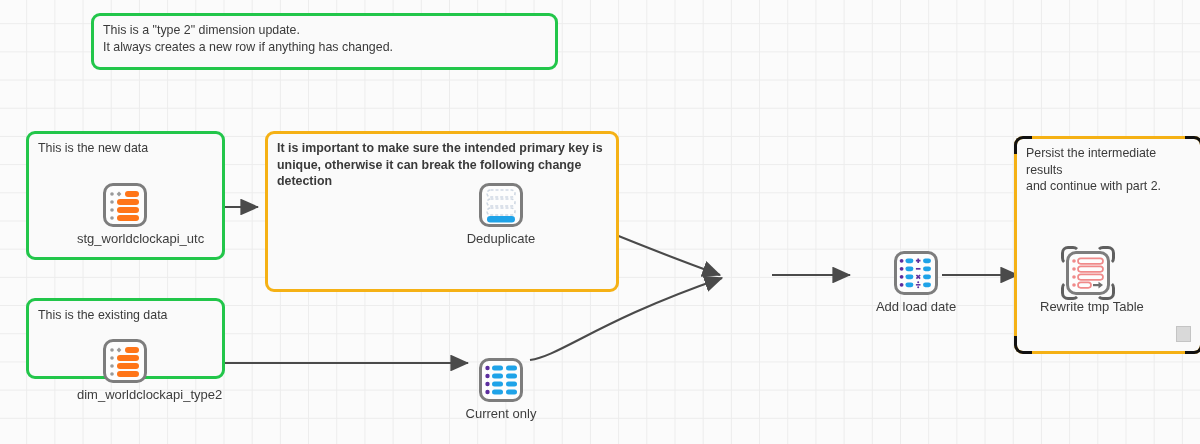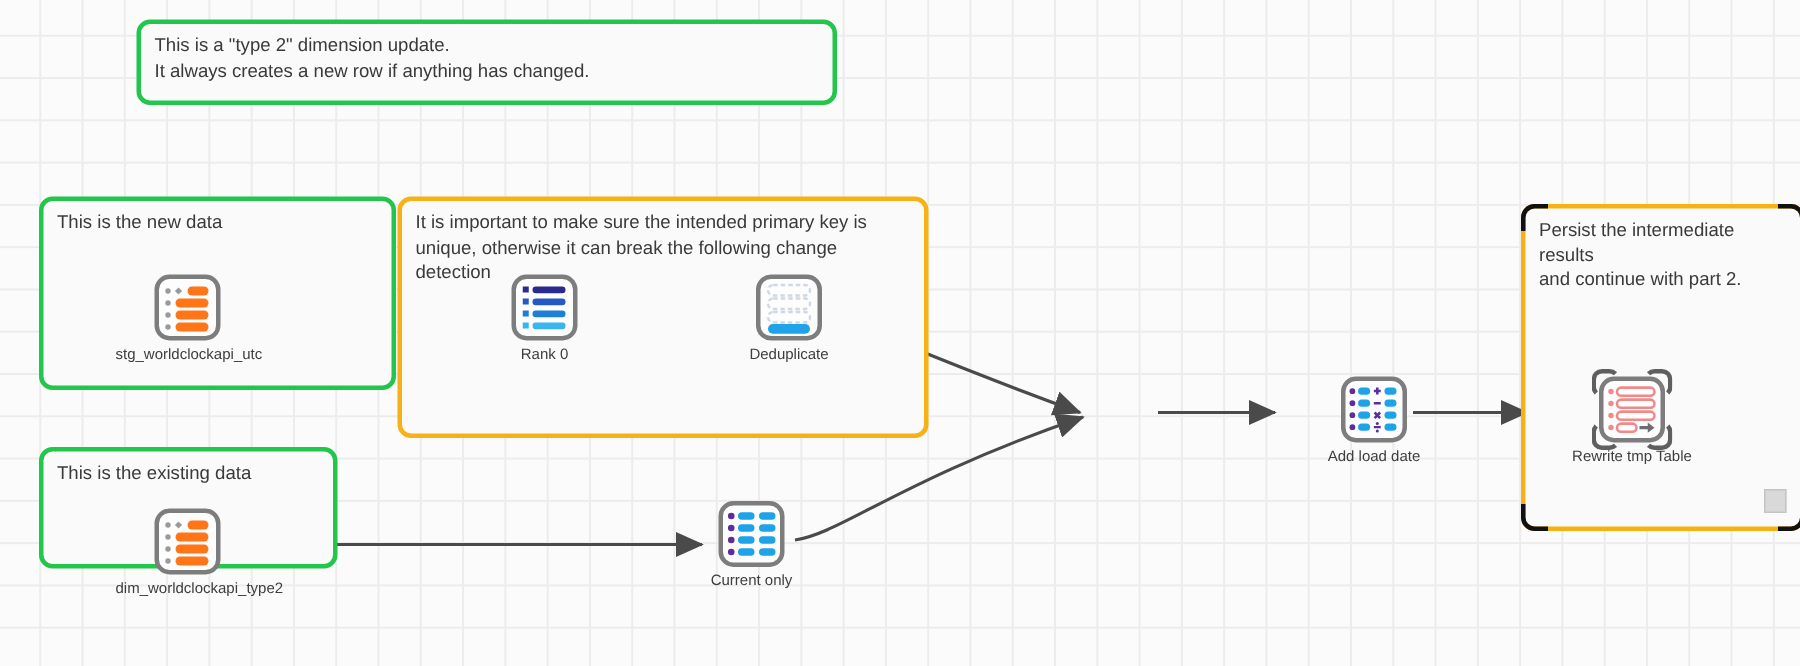--- a/index.html
+++ b/index.html
@@ -81,21 +81,21 @@
     width: 44px;
     height: 44px;
     margin: 0 auto;
     box-sizing: border-box;
     border: 3px solid #7d7d7d;
     border-radius: 10px;
     background: #fdfdfd;
   }
   .node-label {
     margin-top: 4px;
-    font-size: 10px;
+    font-size: 13px;
     color: #3d3d3d;
     white-space: nowrap;
   }
   .node-icon svg { display: block; }
 
   
   .icon-bracket {
     position: absolute;
     width: 13px;
     height: 13px;
@@ -127,25 +127,25 @@
       <path d="M772,275 L850,275"></path>
       <path d="M942,275 L1018,275"></path>
     </g>
   </svg>
 
   <div class="group green" style="left:91px; top:13px; width:467px; height:57px;">
     <div class="group-text">This is a "type 2" dimension update.
 It always creates a new row if anything has changed.</div>
   </div>
 
-  <div class="group green" style="left:26px; top:131px; width:238px; height:129px;">
+  <div class="group green" style="left:26px; top:131px; width:199px; height:129px;">
     <div class="group-text">This is the new data</div>
   </div>
 
-  <div class="group orange" style="left:265px; top:131px; width:354px; height:161px;">
+  <div class="group orange" style="left:265px; top:131px; width:354px; height:161px;font-weight:bold;">
     <div class="group-text">It is important to make sure the intended primary key is
 unique, otherwise it can break the following change detection</div>
   </div>
 
   <div class="group green" style="left:26px; top:298px; width:199px; height:81px;">
     <div class="group-text">This is the existing data</div>
   </div>
 
   <div class="group orange" style="left:982px; top:136px; width:189px; height:218px;margin-left:32px;">
     <div class="group-text">Persist the intermediate results
@@ -167,37 +167,22 @@
         <path d="M13 5.6 l2.4 2.4 -2.4 2.4 -2.4 -2.4 z" fill="#9a9a9a"></path>
         <rect x="19" y="5" width="14" height="6" rx="3" fill="#ff7518"></rect>
         <rect x="11" y="13" width="22" height="6" rx="3" fill="#ff7518"></rect>
         <rect x="11" y="21" width="22" height="6" rx="3" fill="#ff7518"></rect>
         <rect x="11" y="29" width="22" height="6" rx="3" fill="#ff7518"></rect>
       </svg>
     </div>
     <div class="node-label">stg_worldclockapi_utc</div>
   </div>
 
-  <div class="node" style="left:315px; top:183px;">
-    <div class="node-icon">
-      <svg width="38" height="38" viewBox="0 0 38 38">
-        <rect x="4.5" y="5" width="4" height="4" fill="#2b2b8f"></rect>
-        <rect x="4.5" y="13" width="4" height="4" fill="#2559c4"></rect>
-        <rect x="4.5" y="21" width="4" height="4" fill="#1f7fd8"></rect>
-        <rect x="4.5" y="29" width="4" height="4" fill="#39b5ef"></rect>
-        <rect x="11" y="5" width="22" height="4.5" rx="2.2" fill="#2b2b8f"></rect>
-        <rect x="11" y="13" width="22" height="4.5" rx="2.2" fill="#2559c4"></rect>
-        <rect x="11" y="21" width="22" height="4.5" rx="2.2" fill="#1f7fd8"></rect>
-        <rect x="11" y="29" width="22" height="4.5" rx="2.2" fill="#39b5ef"></rect>
-      </svg>
-    </div>
-    <div class="node-label">Rank 0</div>
-  </div>
-
-  <div class="node" style="left:478px; top:183px;">
+
+  <div class="node" style="left:453px; top:183px;">
     <div class="node-icon">
       <svg width="38" height="38" viewBox="0 0 38 38">
         <rect x="5" y="4" width="28" height="7" rx="3.5" fill="none" stroke="#cfd8e3" stroke-width="1.6" stroke-dasharray="3 2"></rect>
         <rect x="5" y="13" width="28" height="7" rx="3.5" fill="none" stroke="#cfd8e3" stroke-width="1.6" stroke-dasharray="3 2"></rect>
         <rect x="5" y="22" width="28" height="7" rx="3.5" fill="none" stroke="#cfd8e3" stroke-width="1.6" stroke-dasharray="3 2"></rect>
         <rect x="5" y="30" width="28" height="6.5" rx="3.2" fill="#1fa3e8"></rect>
       </svg>
     </div>
     <div class="node-label">Deduplicate</div>
   </div>
@@ -212,21 +197,21 @@
         <path d="M13 5.6 l2.4 2.4 -2.4 2.4 -2.4 -2.4 z" fill="#9a9a9a"></path>
         <rect x="19" y="5" width="14" height="6" rx="3" fill="#ff7518"></rect>
         <rect x="11" y="13" width="22" height="6" rx="3" fill="#ff7518"></rect>
         <rect x="11" y="21" width="22" height="6" rx="3" fill="#ff7518"></rect>
         <rect x="11" y="29" width="22" height="6" rx="3" fill="#ff7518"></rect>
       </svg>
     </div>
     <div class="node-label">dim_worldclockapi_type2</div>
   </div>
 
-  <div class="node" style="left:453px; top:334px;">
+  <div class="node" style="left:453px; top:358px;">
     <div class="node-icon">
       <svg width="38" height="38" viewBox="0 0 38 38">
         <circle cx="5.5" cy="7" r="2.2" fill="#5b2d9e"></circle>
         <circle cx="5.5" cy="15" r="2.2" fill="#5b2d9e"></circle>
         <circle cx="5.5" cy="23" r="2.2" fill="#5b2d9e"></circle>
         <circle cx="5.5" cy="31" r="2.2" fill="#5b2d9e"></circle>
         <rect x="10" y="4.5" width="11" height="5" rx="2.5" fill="#1fa3e8"></rect>
         <rect x="10" y="12.5" width="11" height="5" rx="2.5" fill="#1fa3e8"></rect>
         <rect x="10" y="20.5" width="11" height="5" rx="2.5" fill="#1fa3e8"></rect>
         <rect x="10" y="28.5" width="11" height="5" rx="2.5" fill="#1fa3e8"></rect>

